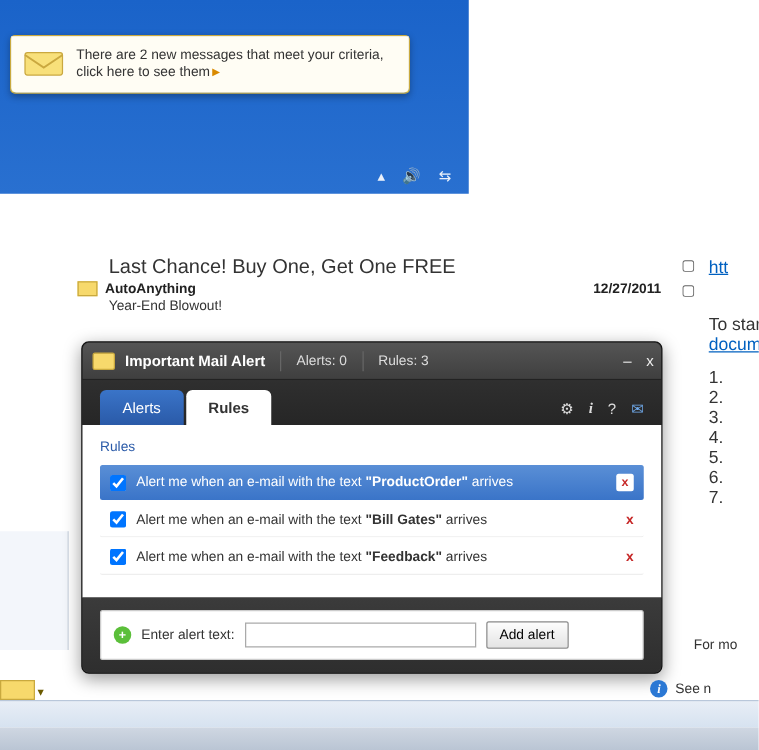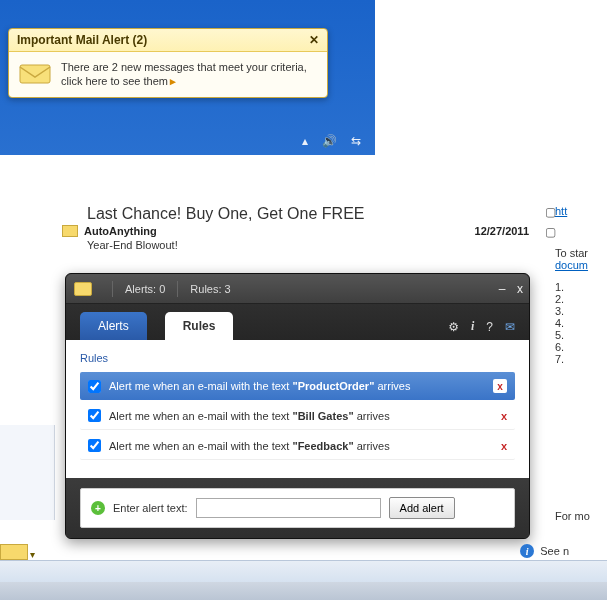--- a/index.html
+++ b/index.html
@@ -26,36 +26,36 @@
 .mail-col{position:absolute;top:205px;left:62px;width:475px}
 .mail-col .line1{color:#333;font-size:16px;padding-left:25px}
 .mail-row{display:flex;align-items:center;gap:6px;padding:2px 0}
 .mail-row .env-s{width:16px;height:12px;background:#f7d96c;border:1px solid #c9a93e}
 .mail-row .sender{font-weight:bold;font-size:11px;color:#222}
 .mail-row .date{margin-left:auto;font-weight:bold;font-size:11px;color:#222;padding-right:8px}
 .mail-col .subj2{font-size:11px;color:#333;padding-left:25px}
 .mail-icons{position:absolute;top:205px;left:545px;display:flex;flex-direction:column;gap:6px;color:#666}
 
 
-.right-sliver{position:absolute;top:205px;right:12px;width:40px;height:280px;font-size:11px;color:#333}
+.right-sliver{position:absolute;top:205px;right:0;width:40px;height:280px;font-size:14px;color:#333}
 .right-sliver .lnk{color:#0060c0;text-decoration:underline}
 .right-sliver div{white-space:nowrap}
 
 
 .panel{position:absolute;top:273px;left:65px;width:465px;border:1px solid #111;border-radius:6px;background:#3a3a3a;box-shadow:0 4px 14px rgba(0,0,0,.4)}
 .panel-titlebar{height:30px;background:linear-gradient(#555,#3f3f3f);display:flex;align-items:center;color:#fff;font-size:12px;border-radius:6px 6px 0 0;border-bottom:1px solid #222}
 .panel-titlebar .ico{width:18px;height:14px;margin:0 8px;background:#f7d96c;border:1px solid #c9a93e;border-radius:2px}
 .panel-titlebar .t{font-weight:bold}
 .panel-titlebar .sep{width:1px;height:16px;background:#666;margin:0 12px}
 .panel-titlebar .stat{color:#ddd;font-size:11px}
 .panel-titlebar .spacer{flex:1}
 .panel-titlebar .wbtn{width:18px;text-align:center;color:#eee;cursor:pointer;font-family:Arial}
 
 .panel-tabarea{height:36px;background:linear-gradient(#2f2f2f,#262626);display:flex;align-items:flex-end;padding:0 14px}
-.tab{height:28px;padding:0 18px;display:flex;align-items:center;font-size:12px;border-radius:5px 5px 0 0;margin-right:18px;cursor:pointer}
+.tab{height:28px;padding:0 18px;display:flex;align-items:center;font-size:12px;border-radius:5px 5px 0 0;margin-right:2px;cursor:pointer}
 .tab.inactive{background:linear-gradient(#3a74c8,#2a5aa8);color:#fff}
 .tab.active{background:#fff;color:#333;font-weight:600}
 .panel-tabarea .ricons{margin-left:auto;display:flex;gap:12px;align-items:center;color:#ddd;padding-bottom:6px}
 .panel-tabarea .ricons span{cursor:pointer}
 
 .panel-body{background:#fff;padding:12px 14px 16px}
 .section-label{color:#2a5aa8;font-size:11px;margin-bottom:8px}
 .rule-row{display:flex;align-items:center;height:28px;padding:0 8px;font-size:11px;border-radius:2px;margin-bottom:2px;gap:8px}
 .rule-row.sel{background:linear-gradient(#5a8fd6,#3a74c8);color:#fff}
 .rule-row.nor{background:#fff;color:#333;border-bottom:1px solid #eee}
@@ -83,24 +83,20 @@
 
 .ol-left{position:absolute;top:425px;left:0;width:55px;height:95px;background:#f3f6fb;border-right:1px solid #d0d7e2}
 .ol-left-top{position:absolute;top:205px;left:0;width:55px;height:70px;background:#fff}
 .env-icon{display:inline-block}
 </style>
 </head>
 <body>
 
 <div class="top-blue">
   <div class="toast">
-    <div class="toast-title">
-      <span>Important Mail Alert (2)</span>
-      <span class="toast-close">✕</span>
-    </div>
     <div class="toast-body">
       <span class="env env-icon">
         <svg width="32" height="24" viewBox="0 0 32 24">
             <rect x="1" y="3" width="30" height="18" rx="2" fill="#f8e07a" stroke="#caa83f"></rect>
             <path d="M1 5 L16 15 L31 5" fill="none" stroke="#caa83f" stroke-width="1.5"></path>
           </svg>
       </span>
       <span class="msg">
         <span>There are </span><b>2 new messages</b><span> that meet your criteria, click here to see them</span><span class="arrow">▸</span>
       </span>
@@ -143,20 +139,21 @@
   <div>4.</div>
   <div>5.</div>
   <div>6.</div>
   <div>7.</div>
 </div>
 <div class="for-mo">For mo</div>
 
 <div class="panel">
   <div class="panel-titlebar">
     <span class="ico"></span>
+    <span class="t">Important Mail Alert</span>
     <span class="sep"></span>
     <span class="stat">Alerts: 0</span>
     <span class="sep"></span>
     <span class="stat">Rules: 3</span>
     <span class="spacer"></span>
     <span class="wbtn">–</span>
     <span class="wbtn">x</span>
   </div>
   <div class="panel-tabarea">
     <div class="tab inactive">Alerts</div>

